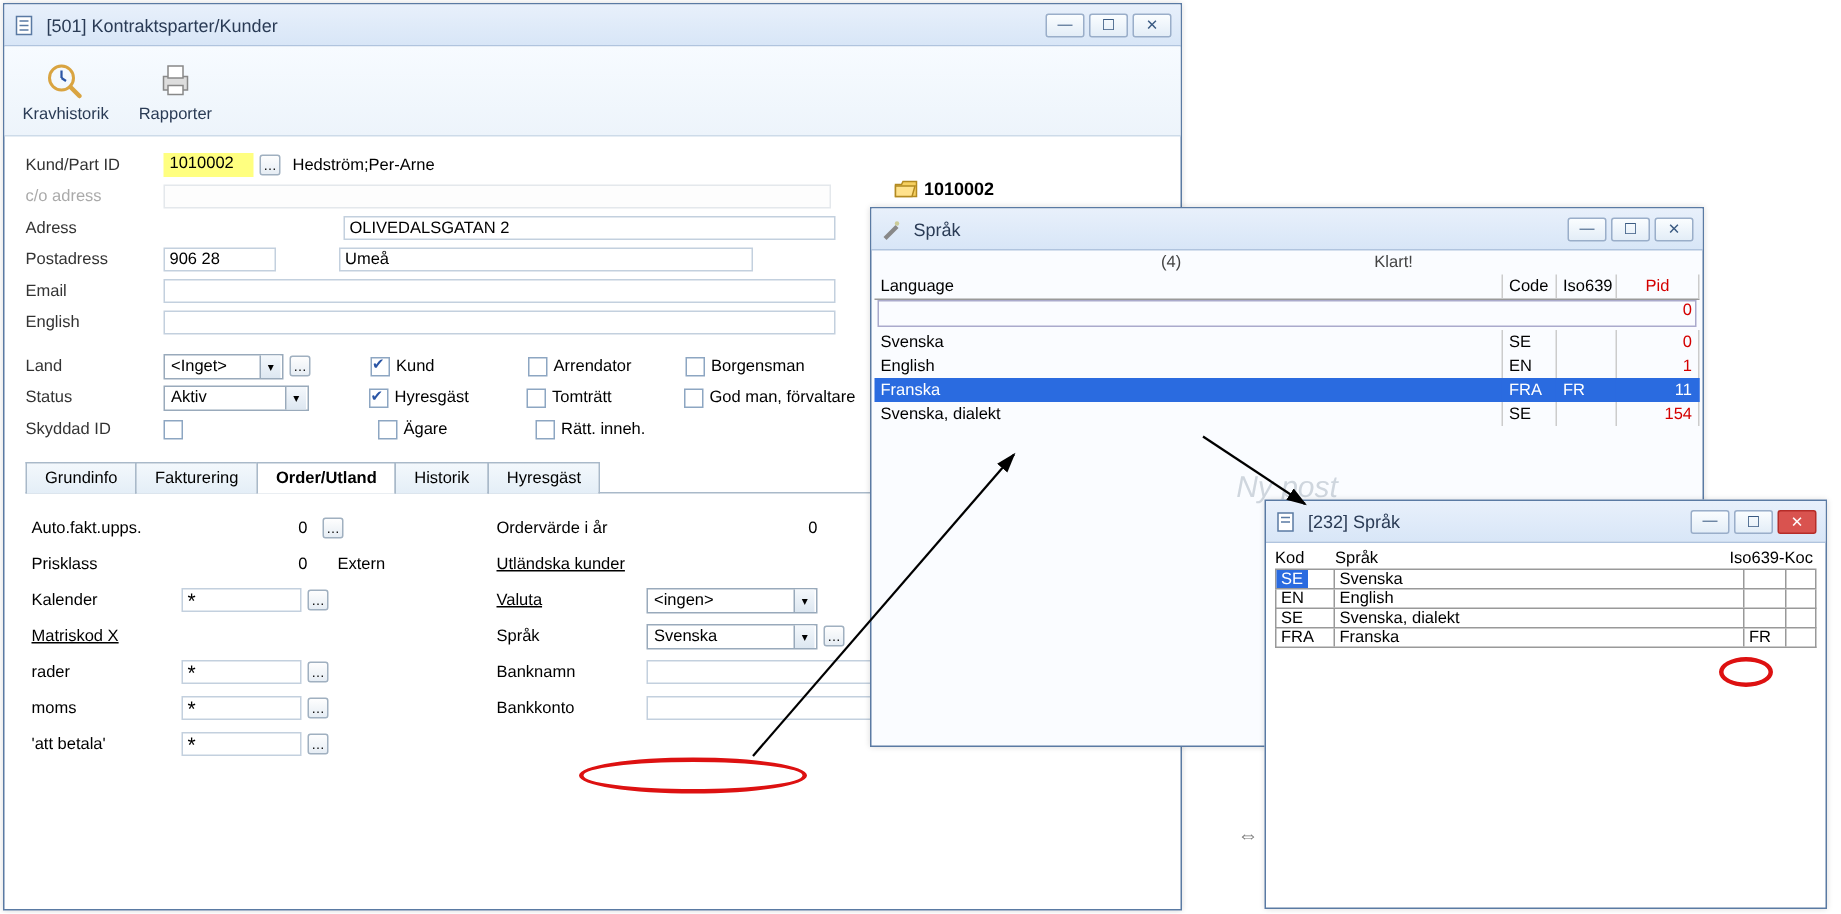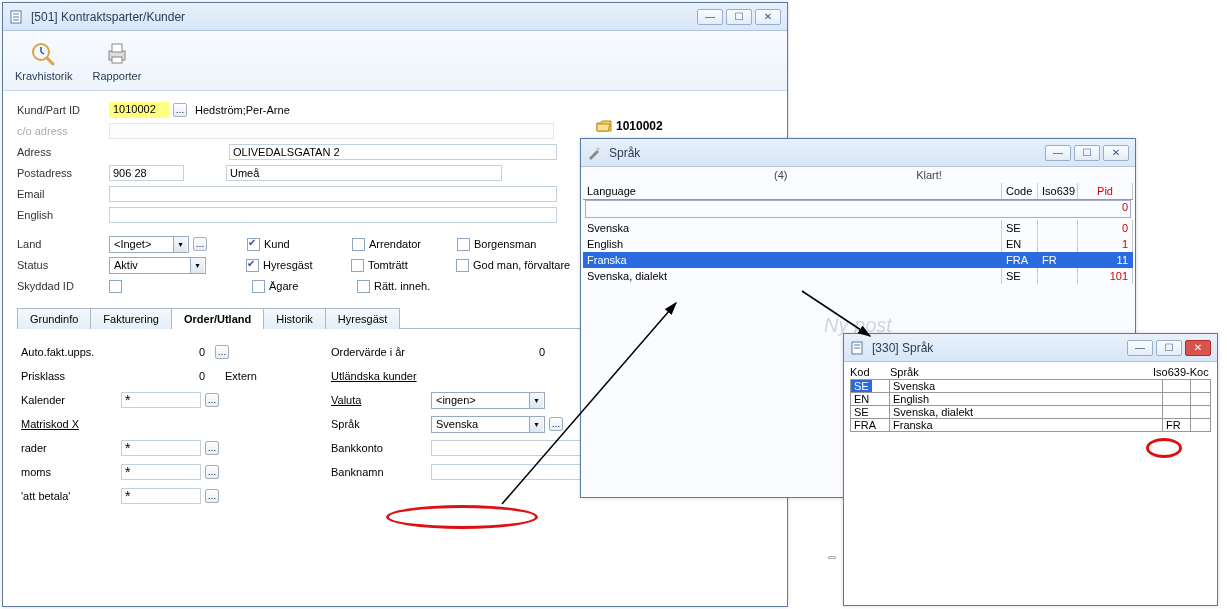--- a/index.html
+++ b/index.html
@@ -366,25 +366,25 @@
             </span>
           </div>
         <div class="frow">
             <span class="flbl">Språk</span>
             <span class="dd" style="min-width:114px">
               <span>Svenska</span>
             </span>
             <span class="chip">…</span>
           </div>
         <div class="frow">
+            <span class="flbl">Banknamn</span>
+            <input class="inp" style="width: 210px;">
+          </div>
+        <div class="frow">
             <span class="flbl">Bankkonto</span>
-            <input class="inp" style="width: 210px;">
-          </div>
-        <div class="frow">
-            <span class="flbl">Banknamn</span>
             <input class="inp" style="width: 210px;">
           </div>
       </div>
     </div>
   </div>
 </div>
 
 <div class="folder" style="left:596px;top:119px;">
   <span class="folder-icn">
     <svg width="16" height="13" viewBox="0 0 16 13">
@@ -444,38 +444,38 @@
     <div class="gridrow sel">
       <div style="flex:1">Franska</div>
         <div style="width:36px">FRA</div>
         <div style="width:40px">FR</div>
         <div style="width:55px;text-align:right;color:#fff">11</div>
     </div>
     <div class="gridrow">
       <div style="flex:1">Svenska, dialekt</div>
         <div style="width:36px">SE</div>
         <div style="width:40px"></div>
-        <div style="width:55px;text-align:right" class="pid">101</div>
+        <div style="width:55px;text-align:right" class="pid">154</div>
     </div>
     <div class="watermark" style="margin-top:30px">Ny post</div>
   </div>
 </div>
 
 <div class="resizer" style="left:825px;top:548px;">⇔</div>
 
 <div class="window" style="left:843px;top:333px;width:375px;height:273px;">
   <div class="titlebar">
     <span class="icn">
       <svg width="12" height="14" viewBox="0 0 12 14">
           <rect x="1" y="1" width="10" height="12" fill="#fff" stroke="#5a7aa3"></rect>
           <line x1="3" y1="4" x2="9" y2="4" stroke="#5a7aa3"></line>
           <line x1="3" y1="7" x2="9" y2="7" stroke="#5a7aa3"></line>
         </svg>
     </span>
-    <span class="title">[330]  Språk</span>
+    <span class="title">[232]  Språk</span>
     <div class="winbtns">
       <div class="winbtn">—</div>
       <div class="winbtn">☐</div>
       <div class="winbtn close red">✕</div>
     </div>
   </div>
   <div style="padding:4px 6px;">
     <div style="display:flex;margin-bottom:1px;">
       <div style="width:40px">Kod</div>
       <div style="flex:1">Språk</div>

